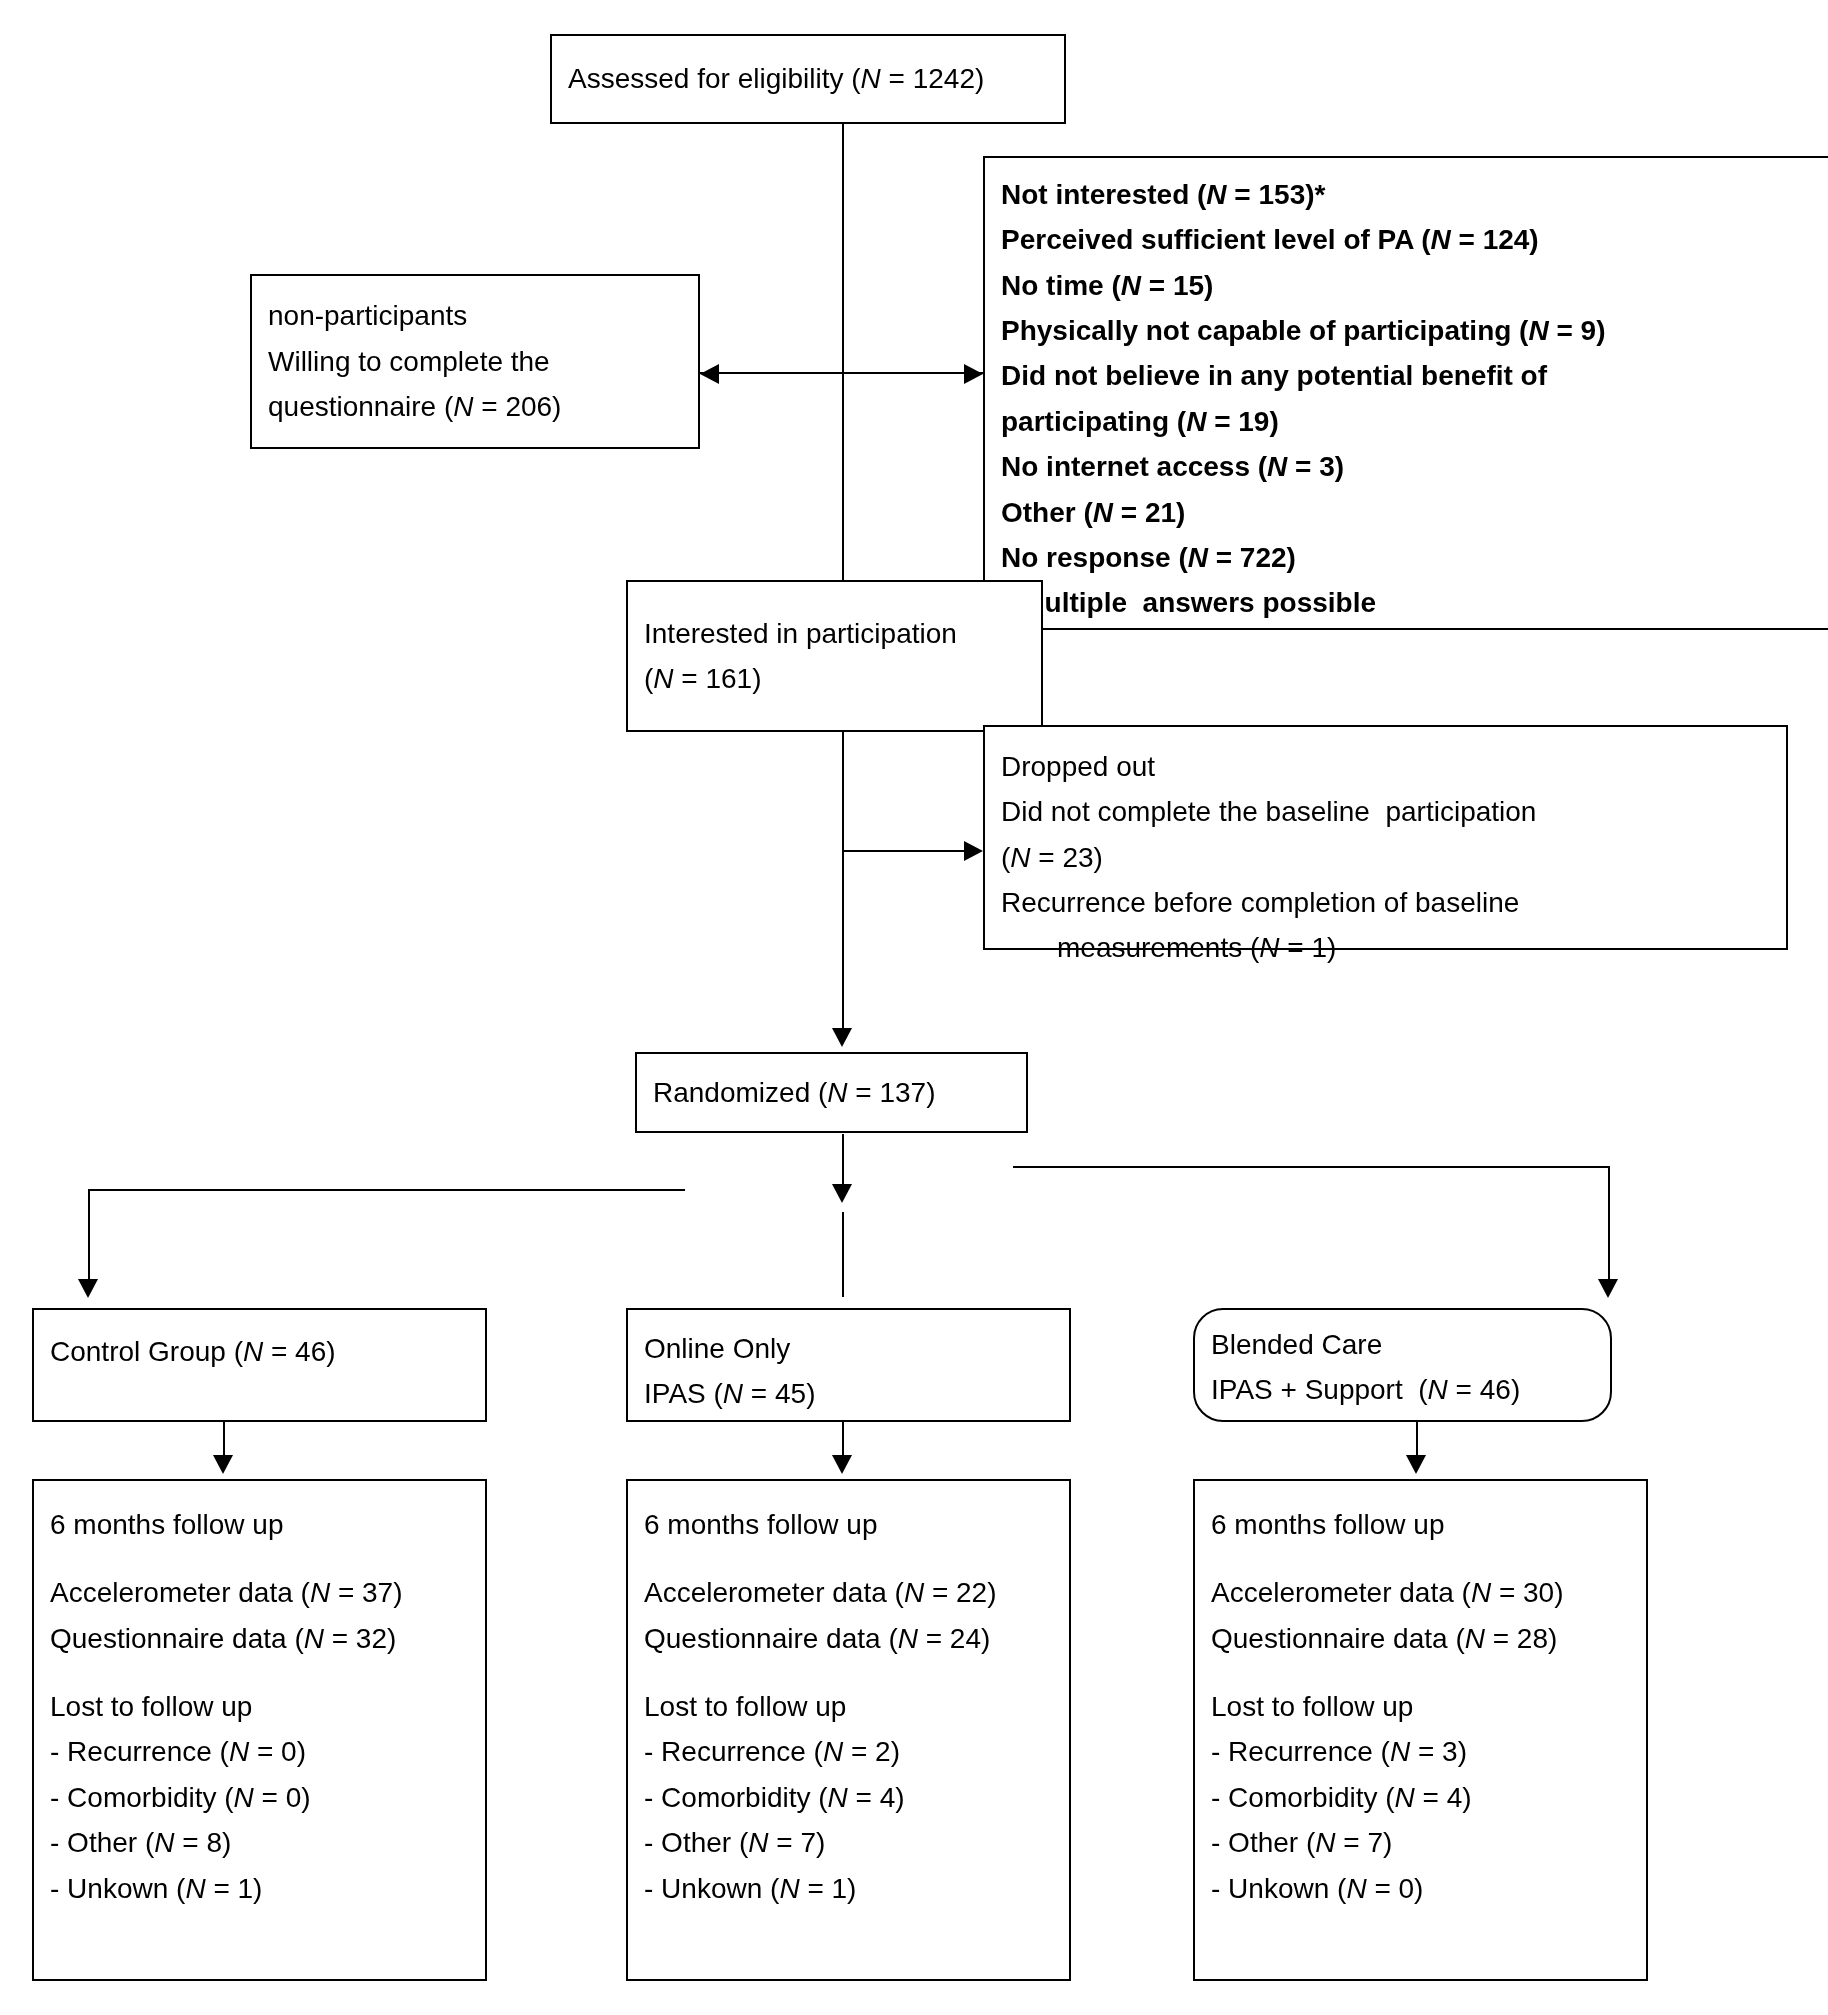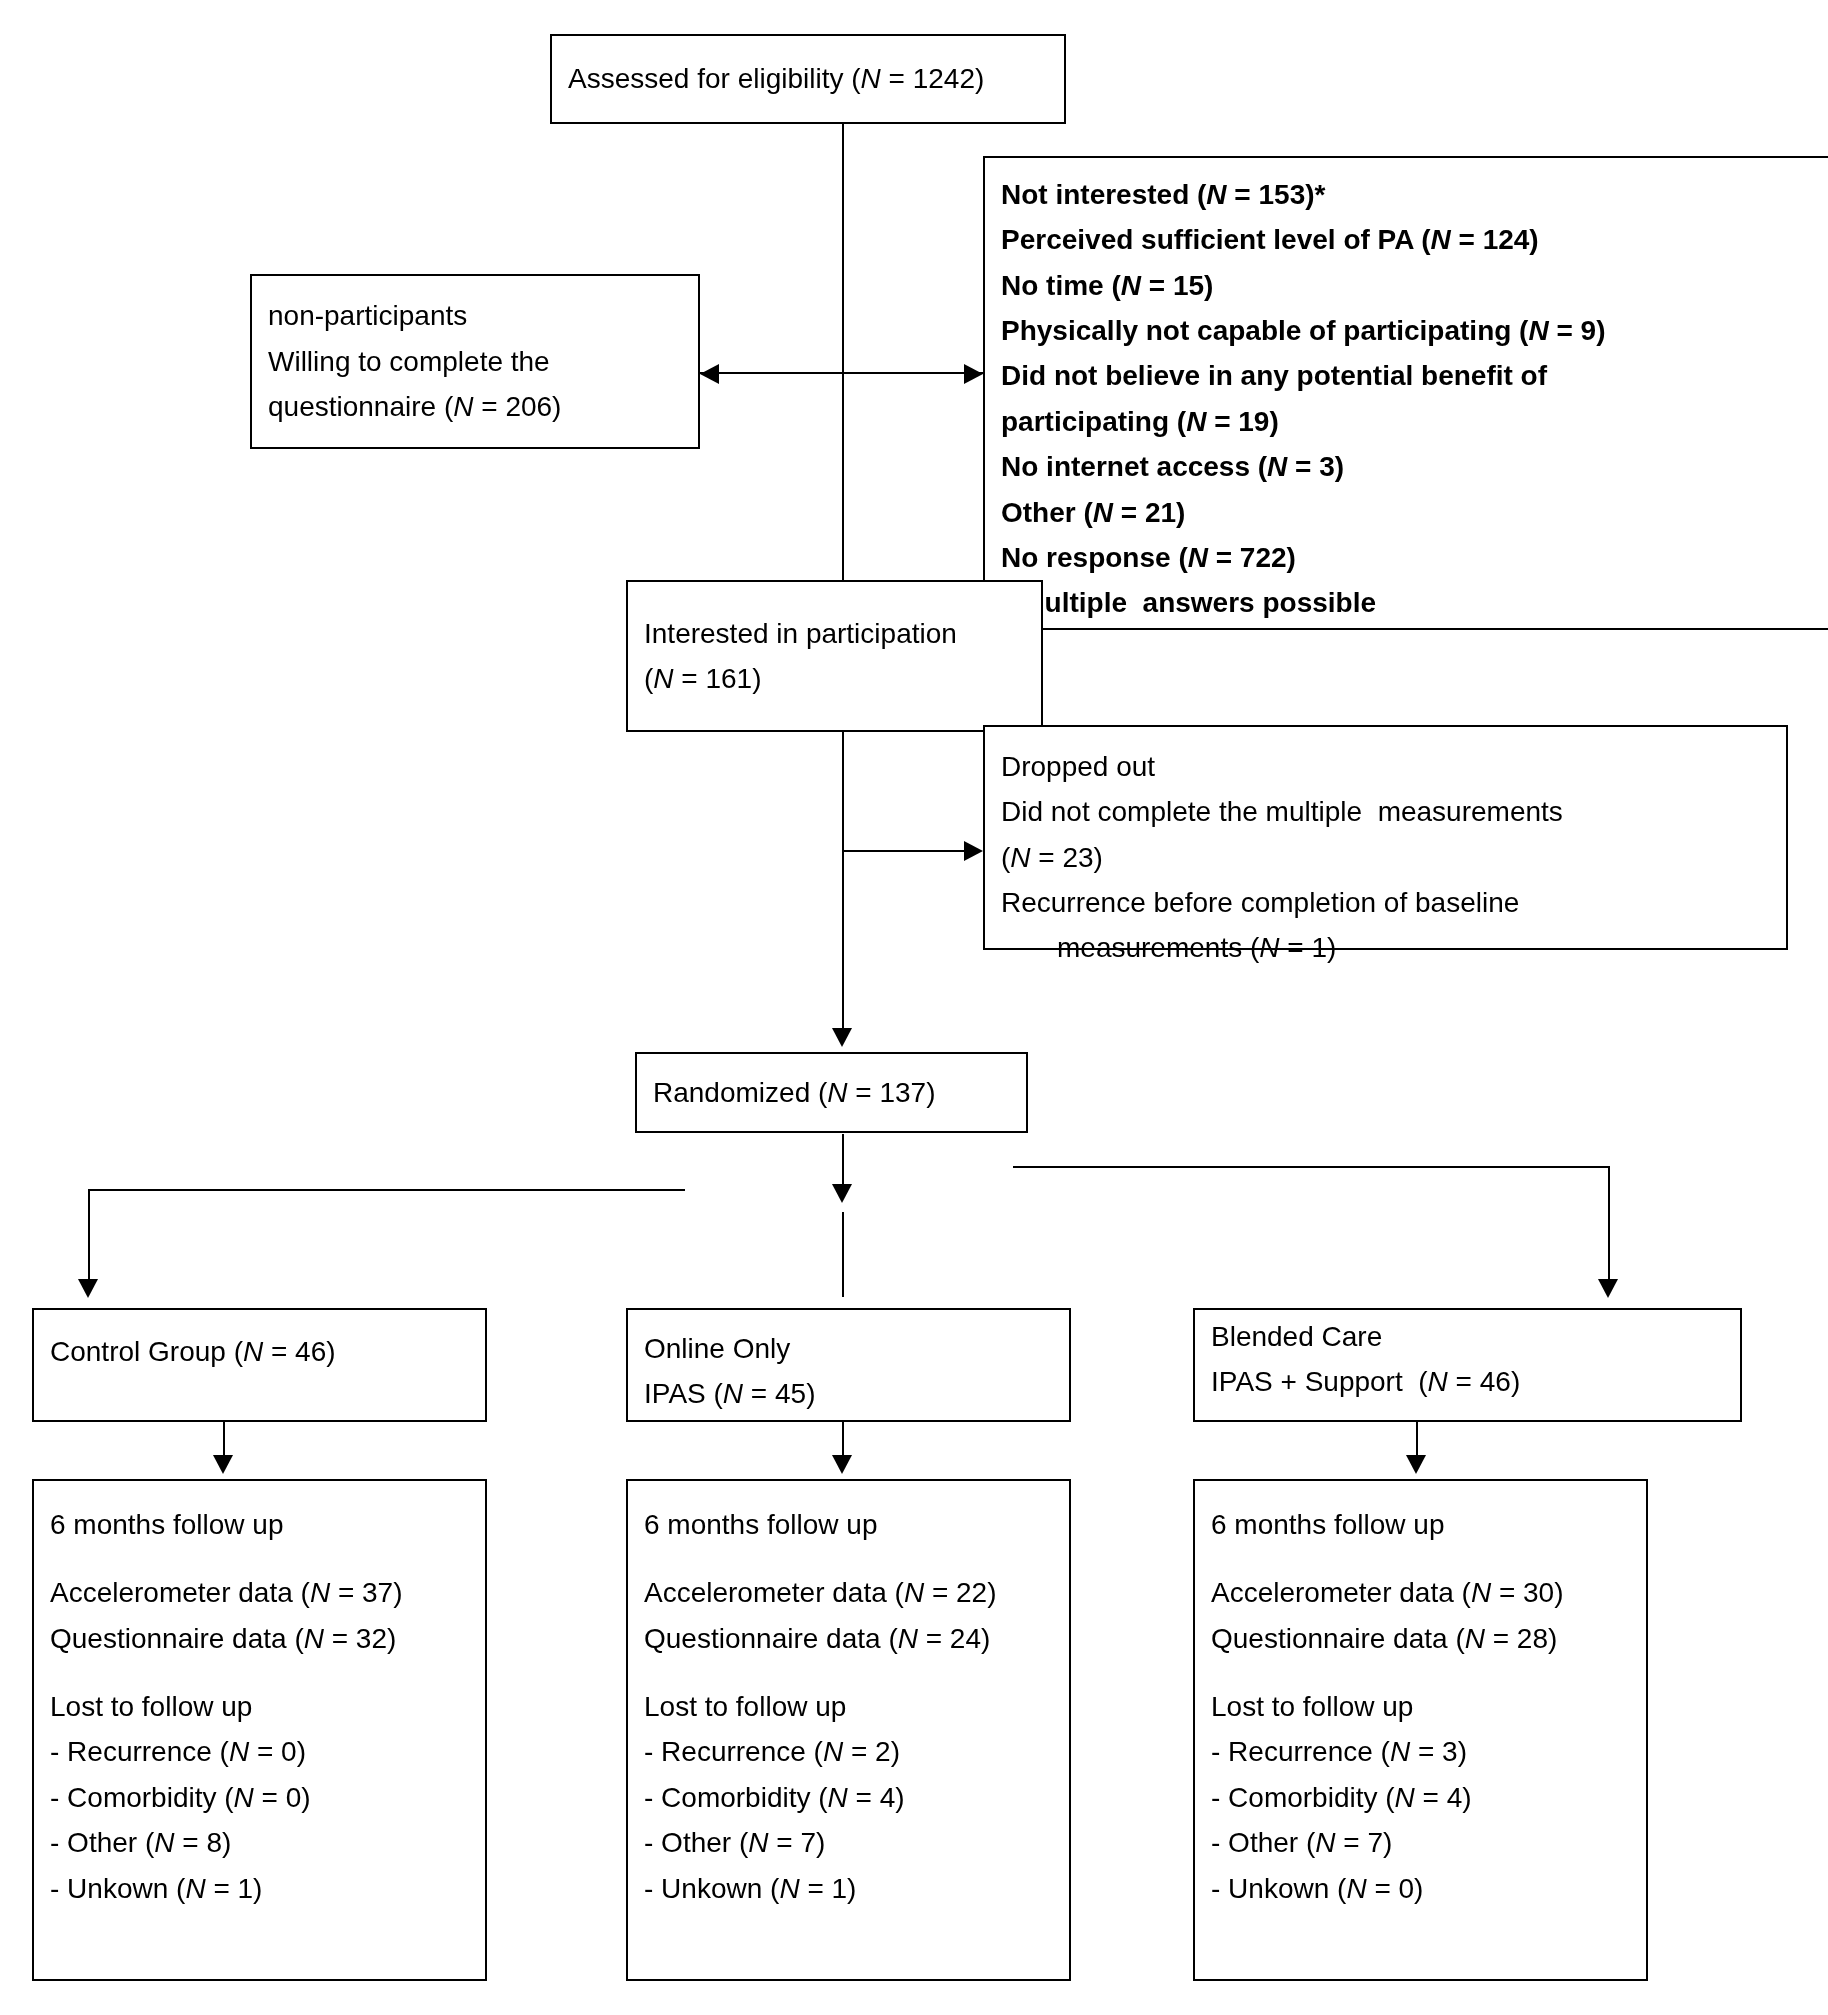--- a/index.html
+++ b/index.html
@@ -81,21 +81,21 @@
   <div class="box vc" style="left:581px;top:580px;width:417px;height:152px;margin-left:45px;">
     <div class="ln">Interested in participation</div>
     <div class="ln">(<i>N</i> = 161)</div>
   </div>
 
   <div class="v" style="left:842px;top:731px;height:301px;"></div>
   <div class="arw-d" style="left:832px;top:1028px;"></div>
 
   <div class="box" style="left:983px;top:725px;width:805px;height:225px;padding-top:17px;">
     <div class="ln">Dropped out</div>
-    <div class="ln">Did not complete the multiple  measurements</div>
+    <div class="ln">Did not complete the baseline  participation</div>
     <div class="ln">(<i>N</i> = 23)</div>
     <div class="ln">Recurrence before completion of baseline</div>
     <div class="ln ind">measurements (<i>N</i> = 1)</div>
   </div>
 
   <div class="h" style="left:842px;top:850px;width:123px;"></div>
   <div class="arw-r" style="left:964px;top:841px;"></div>
 
   <div class="box vc" style="left:635px;top:1052px;width:393px;height:81px;">
     <div class="ln">Randomized (<i>N</i> = 137)</div>
@@ -147,21 +147,21 @@
     <div class="ln">Accelerometer data (<i>N</i> = 22)</div>
     <div class="ln">Questionnaire data (<i>N</i> = 24)</div>
     <div class="gap"></div>
     <div class="ln">Lost to follow up</div>
     <div class="ln">- Recurrence (<i>N</i> = 2)</div>
     <div class="ln">- Comorbidity (<i>N</i> = 4)</div>
     <div class="ln">- Other (<i>N</i> = 7)</div>
     <div class="ln">- Unkown (<i>N</i> = 1)</div>
   </div>
 
-  <div class="box" style="left:1193px;top:1308px;width:549px;height:114px;padding-top:4px;">
+  <div class="box" style="left:1193px;top:1308px;width:419px;height:114px;padding-top:12px;border-radius:30px;">
     <div class="ln">Blended Care</div>
     <div class="ln">IPAS + Support  (<i>N</i> = 46)</div>
   </div>
   <div class="v" style="left:1416px;top:1422px;height:47px;"></div>
   <div class="arw-d" style="left:1406px;top:1455px;"></div>
 
   <div class="box" style="left:1193px;top:1479px;width:455px;height:502px;padding-top:21px;">
     <div class="ln">6 months follow up</div>
     <div class="gap"></div>
     <div class="ln">Accelerometer data (<i>N</i> = 30)</div>

